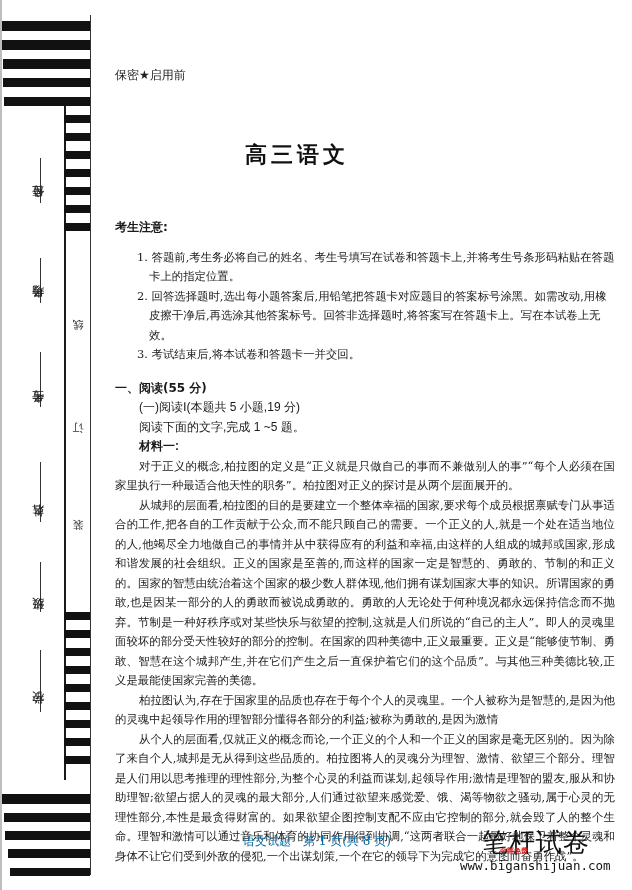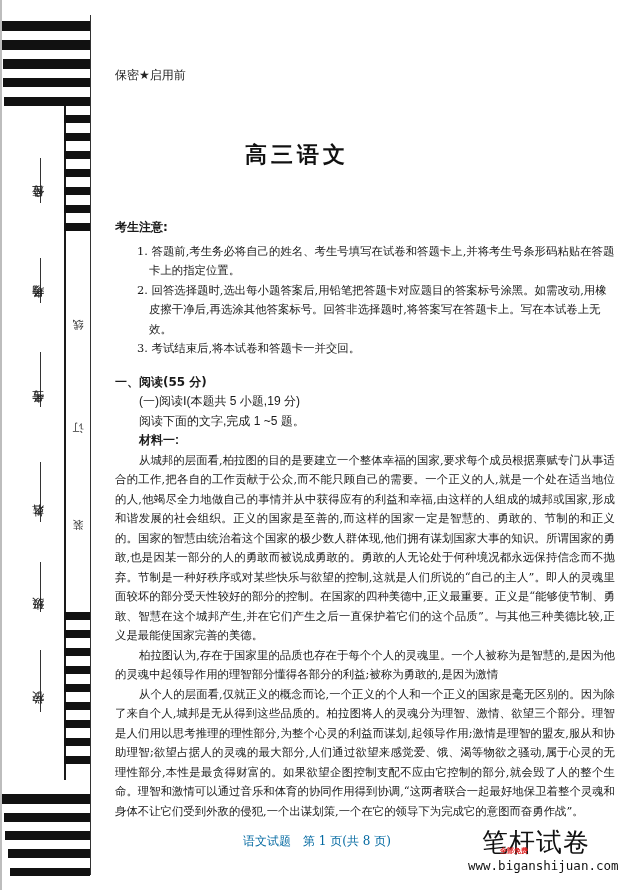--- a/index.html
+++ b/index.html
@@ -17,31 +17,31 @@
       letter-spacing: 1px;
     }
     .field-line { position: absolute; left: 40px; width: 1px; background: #333; }
     .bind-mark {
       position: absolute; left: 72px; writing-mode: vertical-rl; transform: rotate(180deg);
       font-family: "DejaVu Sans", "Liberation Sans", sans-serif; font-size: 11px; color: #333;
     }
     .secret { position: absolute; left: 115px; top: 67px; font-family: "DejaVu Sans", "Liberation Sans", sans-serif; font-size: 12px; color: #222; }
     .title { position: absolute; left: 0; width: 504px; top: 140px; text-align: center; font-family: "DejaVu Sans", "Liberation Sans", sans-serif; font-size: 22px; font-weight: bold; letter-spacing: 4px; color: #111; padding-left: 90px; box-sizing: border-box; }
     .content { position: absolute; left: 115px; top: 218px; width: 500px; font-size: 11.4px; line-height: 19.5px; }
-    .notice-head { font-family: "DejaVu Sans", "Liberation Sans", sans-serif; font-weight: bold; font-size: 12px; margin-bottom: 4px; }
+    .notice-head { font-family: "DejaVu Sans", "Liberation Sans", sans-serif; font-weight: bold; font-size: 12px; margin-bottom: 10px; }
     .notice-item { padding-left: 34px; text-indent: -12px; margin: 0; }
     .section-head { font-family: "DejaVu Sans", "Liberation Sans", sans-serif; font-weight: bold; font-size: 12px; margin-top: 14px; }
     .sub { padding-left: 24px; font-family: Liberation Sans, sans-serif; font-size: 12px; }
     .sub.bold { font-weight: bold; }
     .para { text-indent: 24px; margin: 0; text-align: justify; }
     .footer { position: absolute; top: 833px; left: 243px; font-size: 12px; color: #0369a1; }
     .watermark { position: absolute; left: 460px; top: 826px; width: 170px; }
     .wm-title { font-family: "DejaVu Sans", "Liberation Sans", sans-serif; font-size: 26px; color: #111; letter-spacing: 1px; margin-left: 22px; line-height: 32px; }
     .wm-badge { position: absolute; left: 0; top: 20px; font-size: 7px; color: #e02020; font-family: "DejaVu Sans", "Liberation Sans", sans-serif; font-weight: bold; margin-left: 40px; }
-    .wm-url { font-family: "DejaVu Sans Mono", "Liberation Mono", monospace; font-size: 12.5px; color: #111; margin-left: 8px; }
+    .wm-url { font-family: "DejaVu Sans Mono", "Liberation Mono", monospace; font-size: 12.5px; color: #111; margin-left: 0px; }
   </style>
 </head>
 <body>
 
 <div class="left-edge"></div>
 
 <div>
   <div class="binding-line"></div>
   <div class="inner-line"></div>
 
@@ -99,20 +99,21 @@
 <div class="content">
   <div class="notice-head">考生注意:</div>
   <p class="notice-item">1. 答题前,考生务必将自己的姓名、考生号填写在试卷和答题卡上,并将考生号条形码粘贴在答题卡上的指定位置。</p>
   <p class="notice-item">2. 回答选择题时,选出每小题答案后,用铅笔把答题卡对应题目的答案标号涂黑。如需改动,用橡皮擦干净后,再选涂其他答案标号。回答非选择题时,将答案写在答题卡上。写在本试卷上无效。</p>
   <p class="notice-item">3. 考试结束后,将本试卷和答题卡一并交回。</p>
 
   <div class="section-head">一、阅读(55 分)</div>
   <div class="sub">(一)阅读Ⅰ(本题共 5 小题,19 分)</div>
   <div class="sub">阅读下面的文字,完成 1 ~5 题。</div>
   <div class="sub bold">材料一:</div>
+  <p class="para">对于正义的概念,柏拉图的定义是“正义就是只做自己的事而不兼做别人的事”“每个人必须在国家里执行一种最适合他天性的职务”。柏拉图对正义的探讨是从两个层面展开的。</p>
   <p class="para">从城邦的层面看,柏拉图的目的是要建立一个整体幸福的国家,要求每个成员根据禀赋专门从事适合的工作,把各自的工作贡献于公众,而不能只顾自己的需要。一个正义的人,就是一个处在适当地位的人,他竭尽全力地做自己的事情并从中获得应有的利益和幸福,由这样的人组成的城邦或国家,形成和谐发展的社会组织。正义的国家是至善的,而这样的国家一定是智慧的、勇敢的、节制的和正义的。国家的智慧由统治着这个国家的极少数人群体现,他们拥有谋划国家大事的知识。所谓国家的勇敢,也是因某一部分的人的勇敢而被说成勇敢的。勇敢的人无论处于何种境况都永远保持信念而不抛弃。节制是一种好秩序或对某些快乐与欲望的控制,这就是人们所说的“自己的主人”。即人的灵魂里面较坏的部分受天性较好的部分的控制。在国家的四种美德中,正义最重要。正义是“能够使节制、勇敢、智慧在这个城邦产生,并在它们产生之后一直保护着它们的这个品质”。与其他三种美德比较,正义是最能使国家完善的美德。</p>
   <p class="para">柏拉图认为,存在于国家里的品质也存在于每个个人的灵魂里。一个人被称为是智慧的,是因为他的灵魂中起领导作用的理智部分懂得各部分的利益;被称为勇敢的,是因为激情</p>
   <p class="para">从个人的层面看,仅就正义的概念而论,一个正义的个人和一个正义的国家是毫无区别的。因为除了来自个人,城邦是无从得到这些品质的。柏拉图将人的灵魂分为理智、激情、欲望三个部分。理智是人们用以思考推理的理性部分,为整个心灵的利益而谋划,起领导作用;激情是理智的盟友,服从和协助理智;欲望占据人的灵魂的最大部分,人们通过欲望来感觉爱、饿、渴等物欲之骚动,属于心灵的无理性部分,本性是最贪得财富的。如果欲望企图控制支配不应由它控制的部分,就会毁了人的整个生命。理智和激情可以通过音乐和体育的协同作用得到协调,“这两者联合一起最好地保卫着整个灵魂和身体不让它们受到外敌的侵犯,一个出谋划策,一个在它的领导下为完成它的意图而奋勇作战”。</p>
 </div>
 
 <div class="footer">语文试题　第 1 页(共 8 页)</div>
 
 <div class="watermark">
   <div class="wm-title">笔杆试卷</div>
   <div class="wm-badge">全部免费</div>

